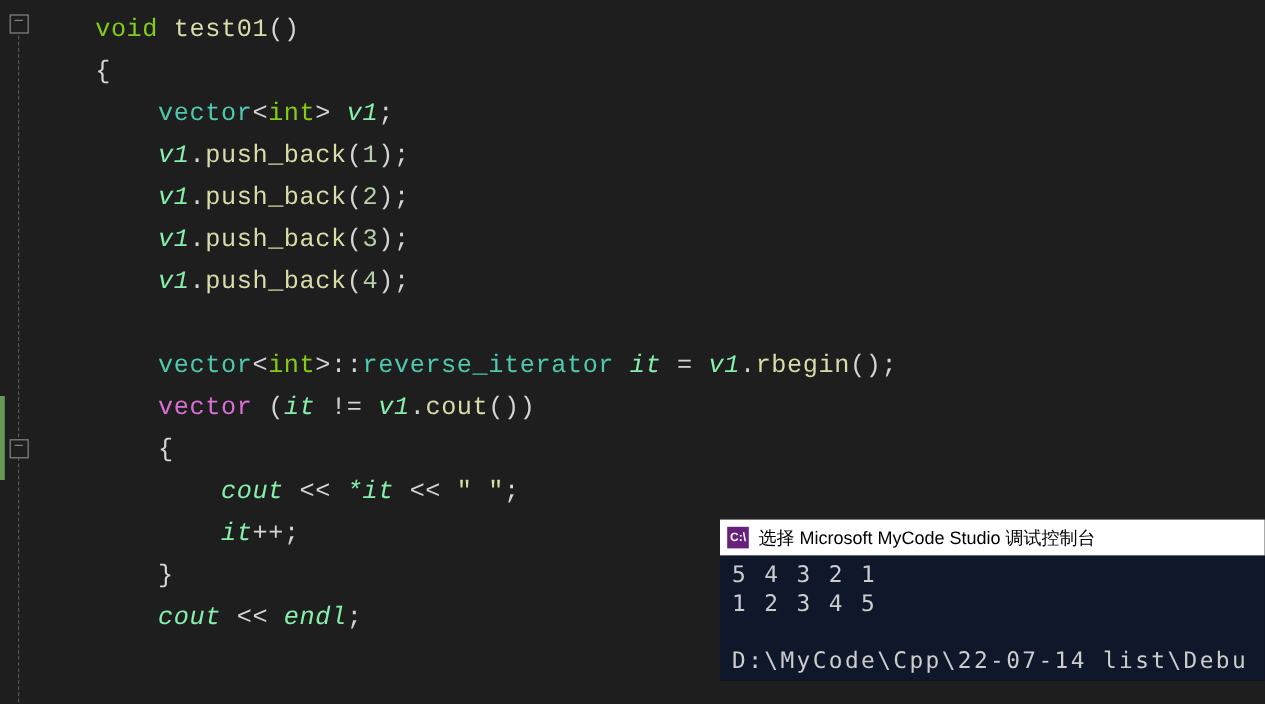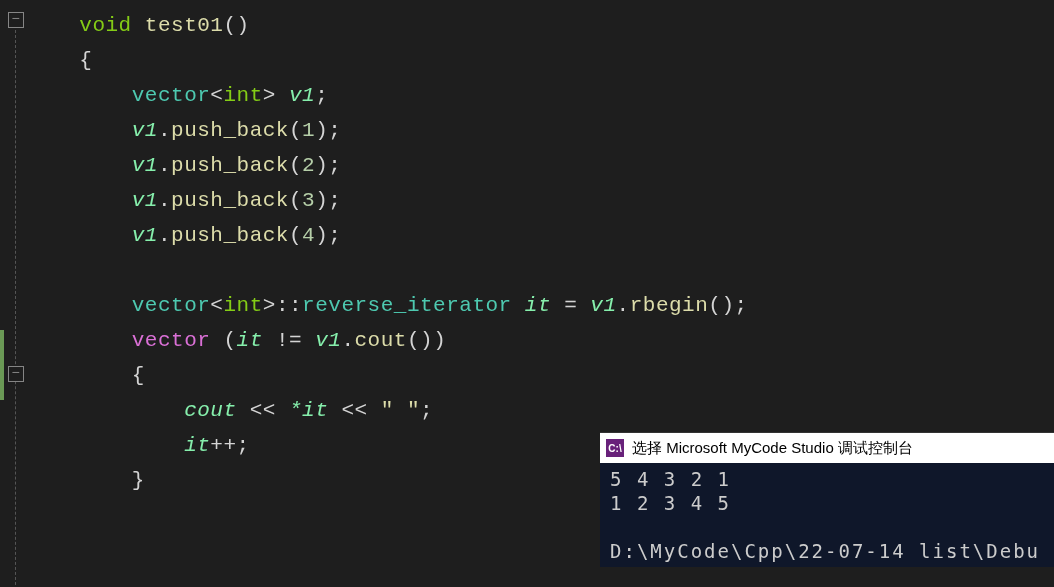--- a/index.html
+++ b/index.html
@@ -145,20 +145,21 @@
     <div class="line">       <span class="var">v1</span><span class="punct">.</span><span class="func">push_back</span><span class="paren">(</span><span class="num">2</span><span class="paren">)</span><span class="punct">;</span></div>
     <div class="line">       <span class="var">v1</span><span class="punct">.</span><span class="func">push_back</span><span class="paren">(</span><span class="num">3</span><span class="paren">)</span><span class="punct">;</span></div>
     <div class="line">       <span class="var">v1</span><span class="punct">.</span><span class="func">push_back</span><span class="paren">(</span><span class="num">4</span><span class="paren">)</span><span class="punct">;</span></div>
     <div class="line"> </div>
     <div class="line">       <span class="type">vector</span><span class="punct">&lt;</span><span class="kw">int</span><span class="punct">&gt;</span><span class="punct">::</span><span class="type">reverse_iterator</span><span class="var"> it </span><span class="op">=</span><span class="var"> v1</span><span class="punct">.</span><span class="func">rbegin</span><span class="paren">()</span><span class="punct">;</span></div>
     <div class="line">       <span class="pinkp">vector</span><span class="paren"> (</span><span class="var">it </span><span class="op">!=</span><span class="var"> v1</span><span class="punct">.</span><span class="func">cout</span><span class="paren">()</span><span class="paren">)</span></div>
     <div class="line">       <span class="punct">{</span></div>
     <div class="line">           <span class="var">cout </span><span class="op">&lt;&lt;</span><span class="var"> *it </span><span class="op">&lt;&lt;</span><span class="str"> " "</span><span class="punct">;</span></div>
     <div class="line">           <span class="var">it</span><span class="op">++</span><span class="punct">;</span></div>
     <div class="line">       <span class="punct">}</span></div>
+    <div class="line">       <span class="var">cout </span><span class="op">&lt;&lt;</span><span class="var"> endl</span><span class="punct">;</span></div>
   </div>
 </div>
 
 <div class="watermark"></div>
 
 <div class="console-window">
   <div class="console-title">
     <div class="console-icon">C:\</div>
     <span>选择 Microsoft MyCode Studio 调试控制台</span>
   </div>

